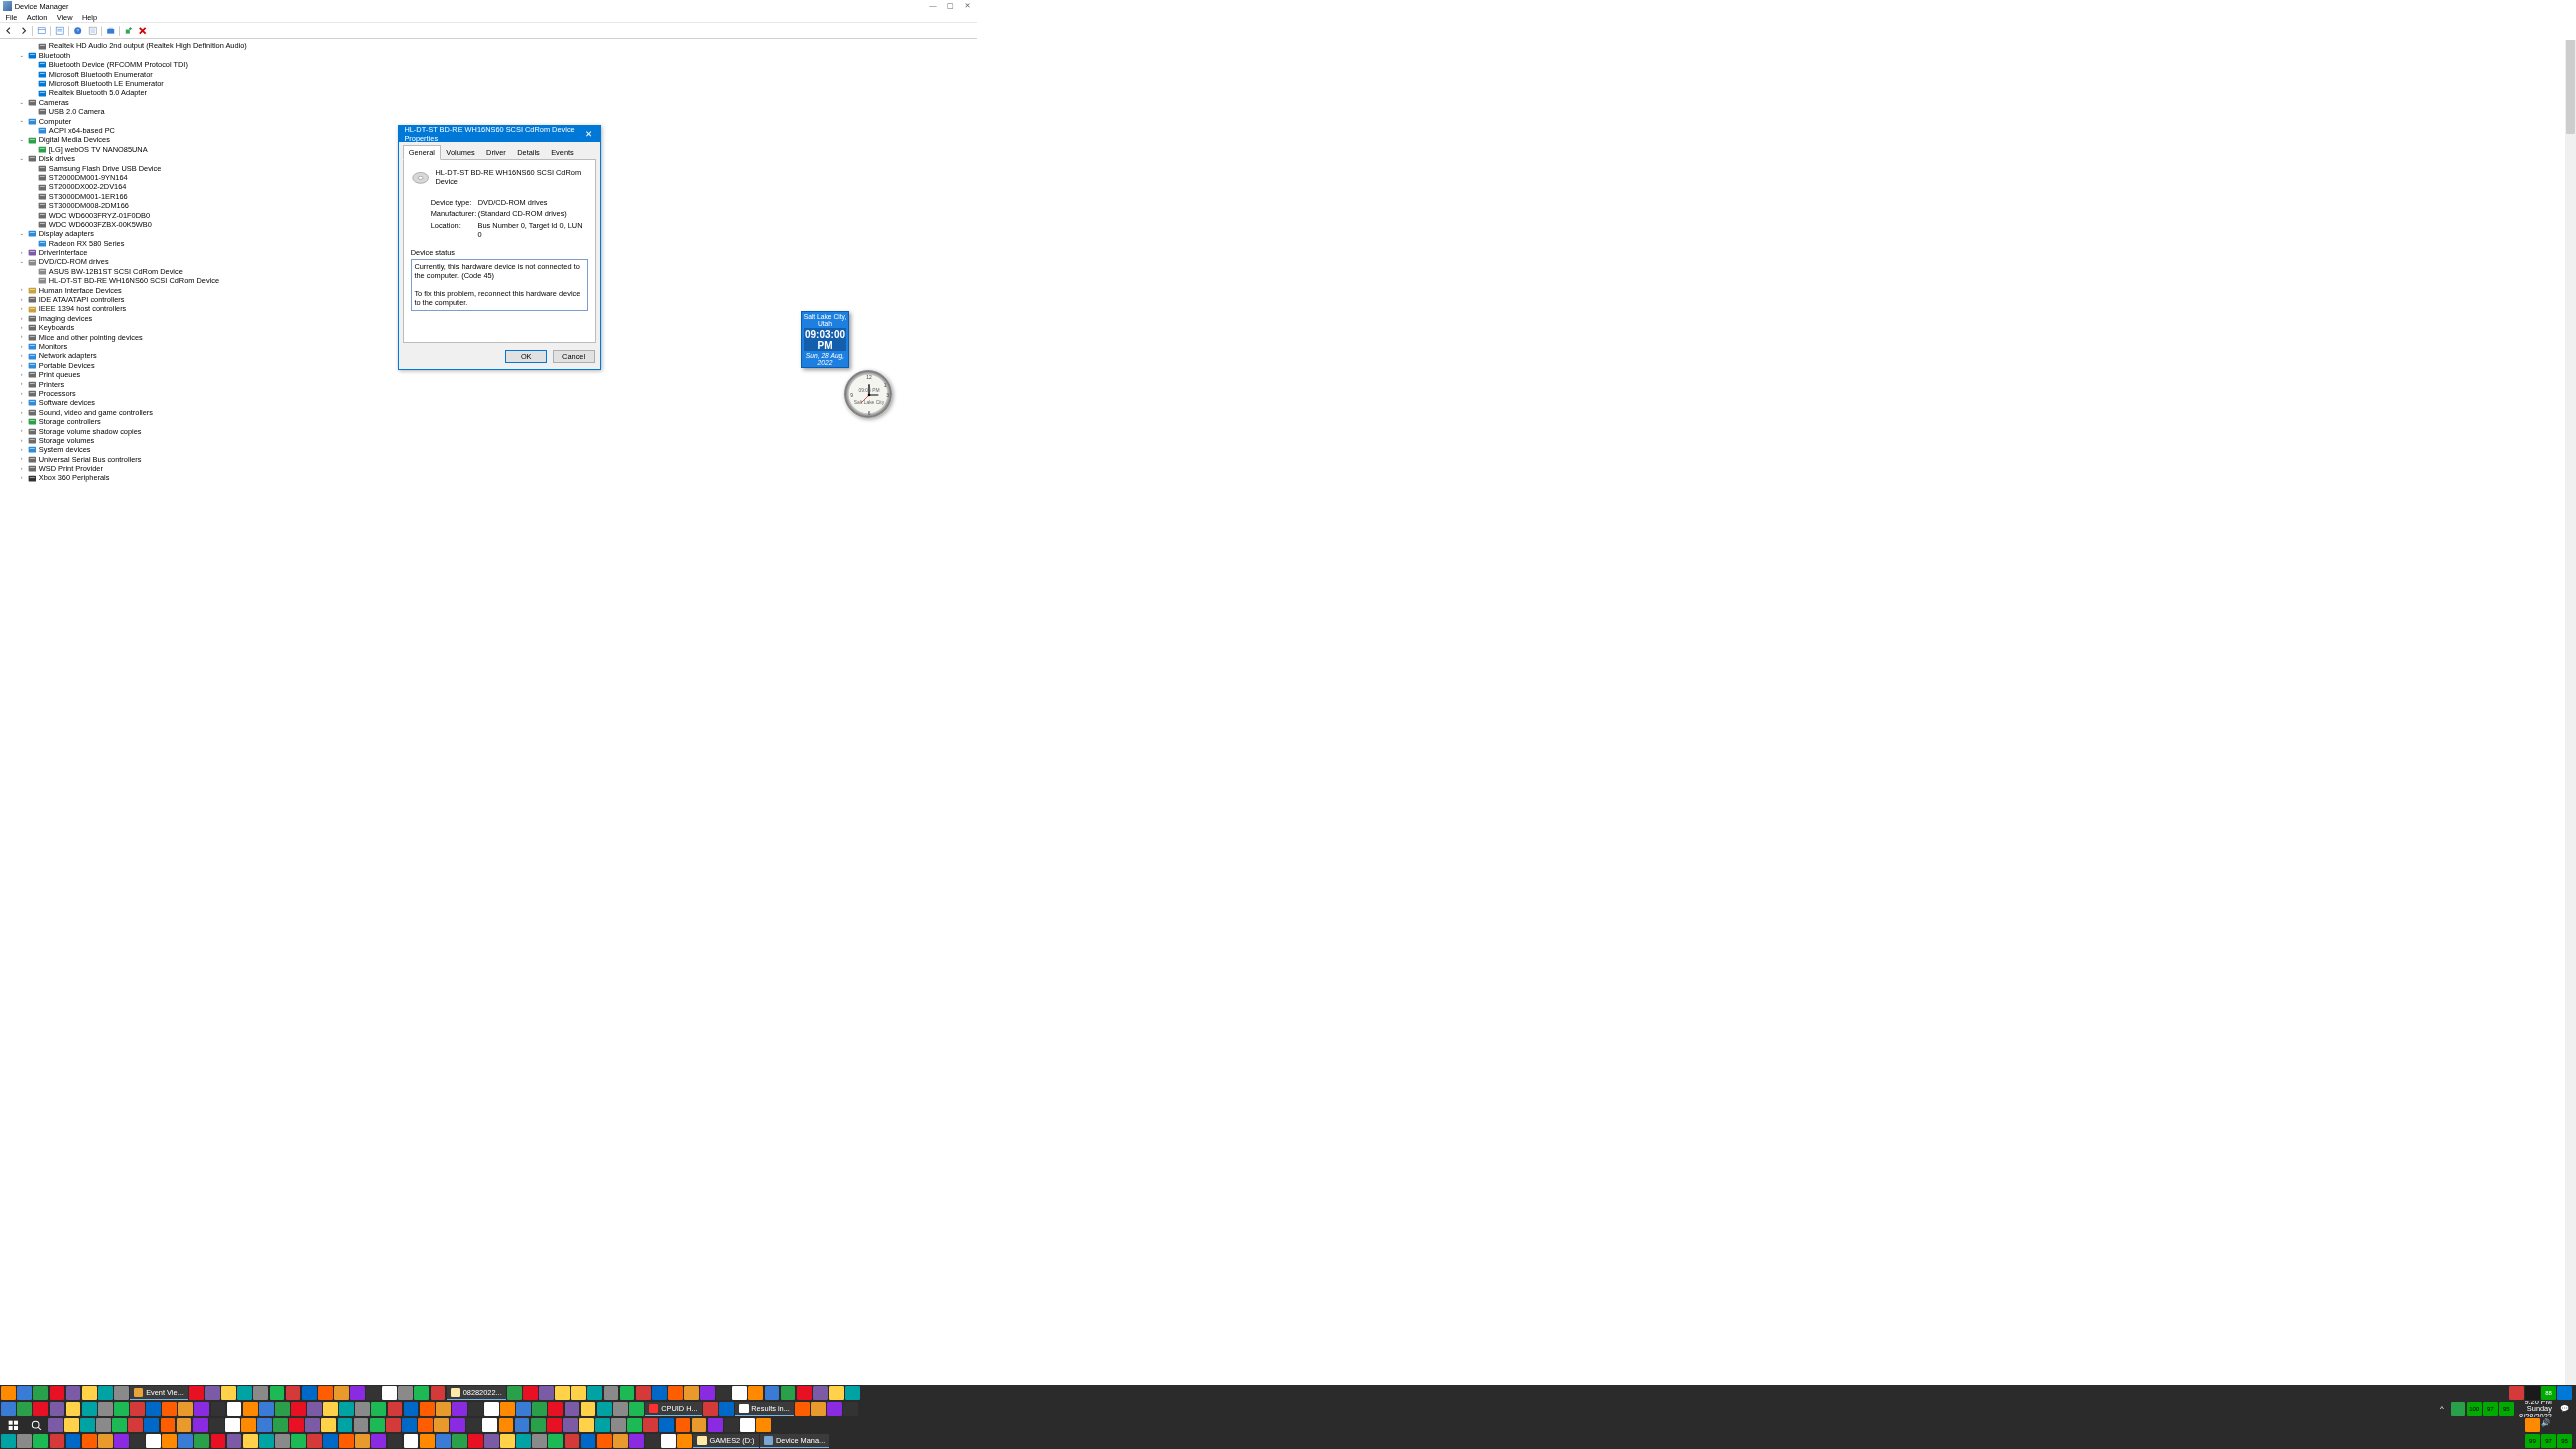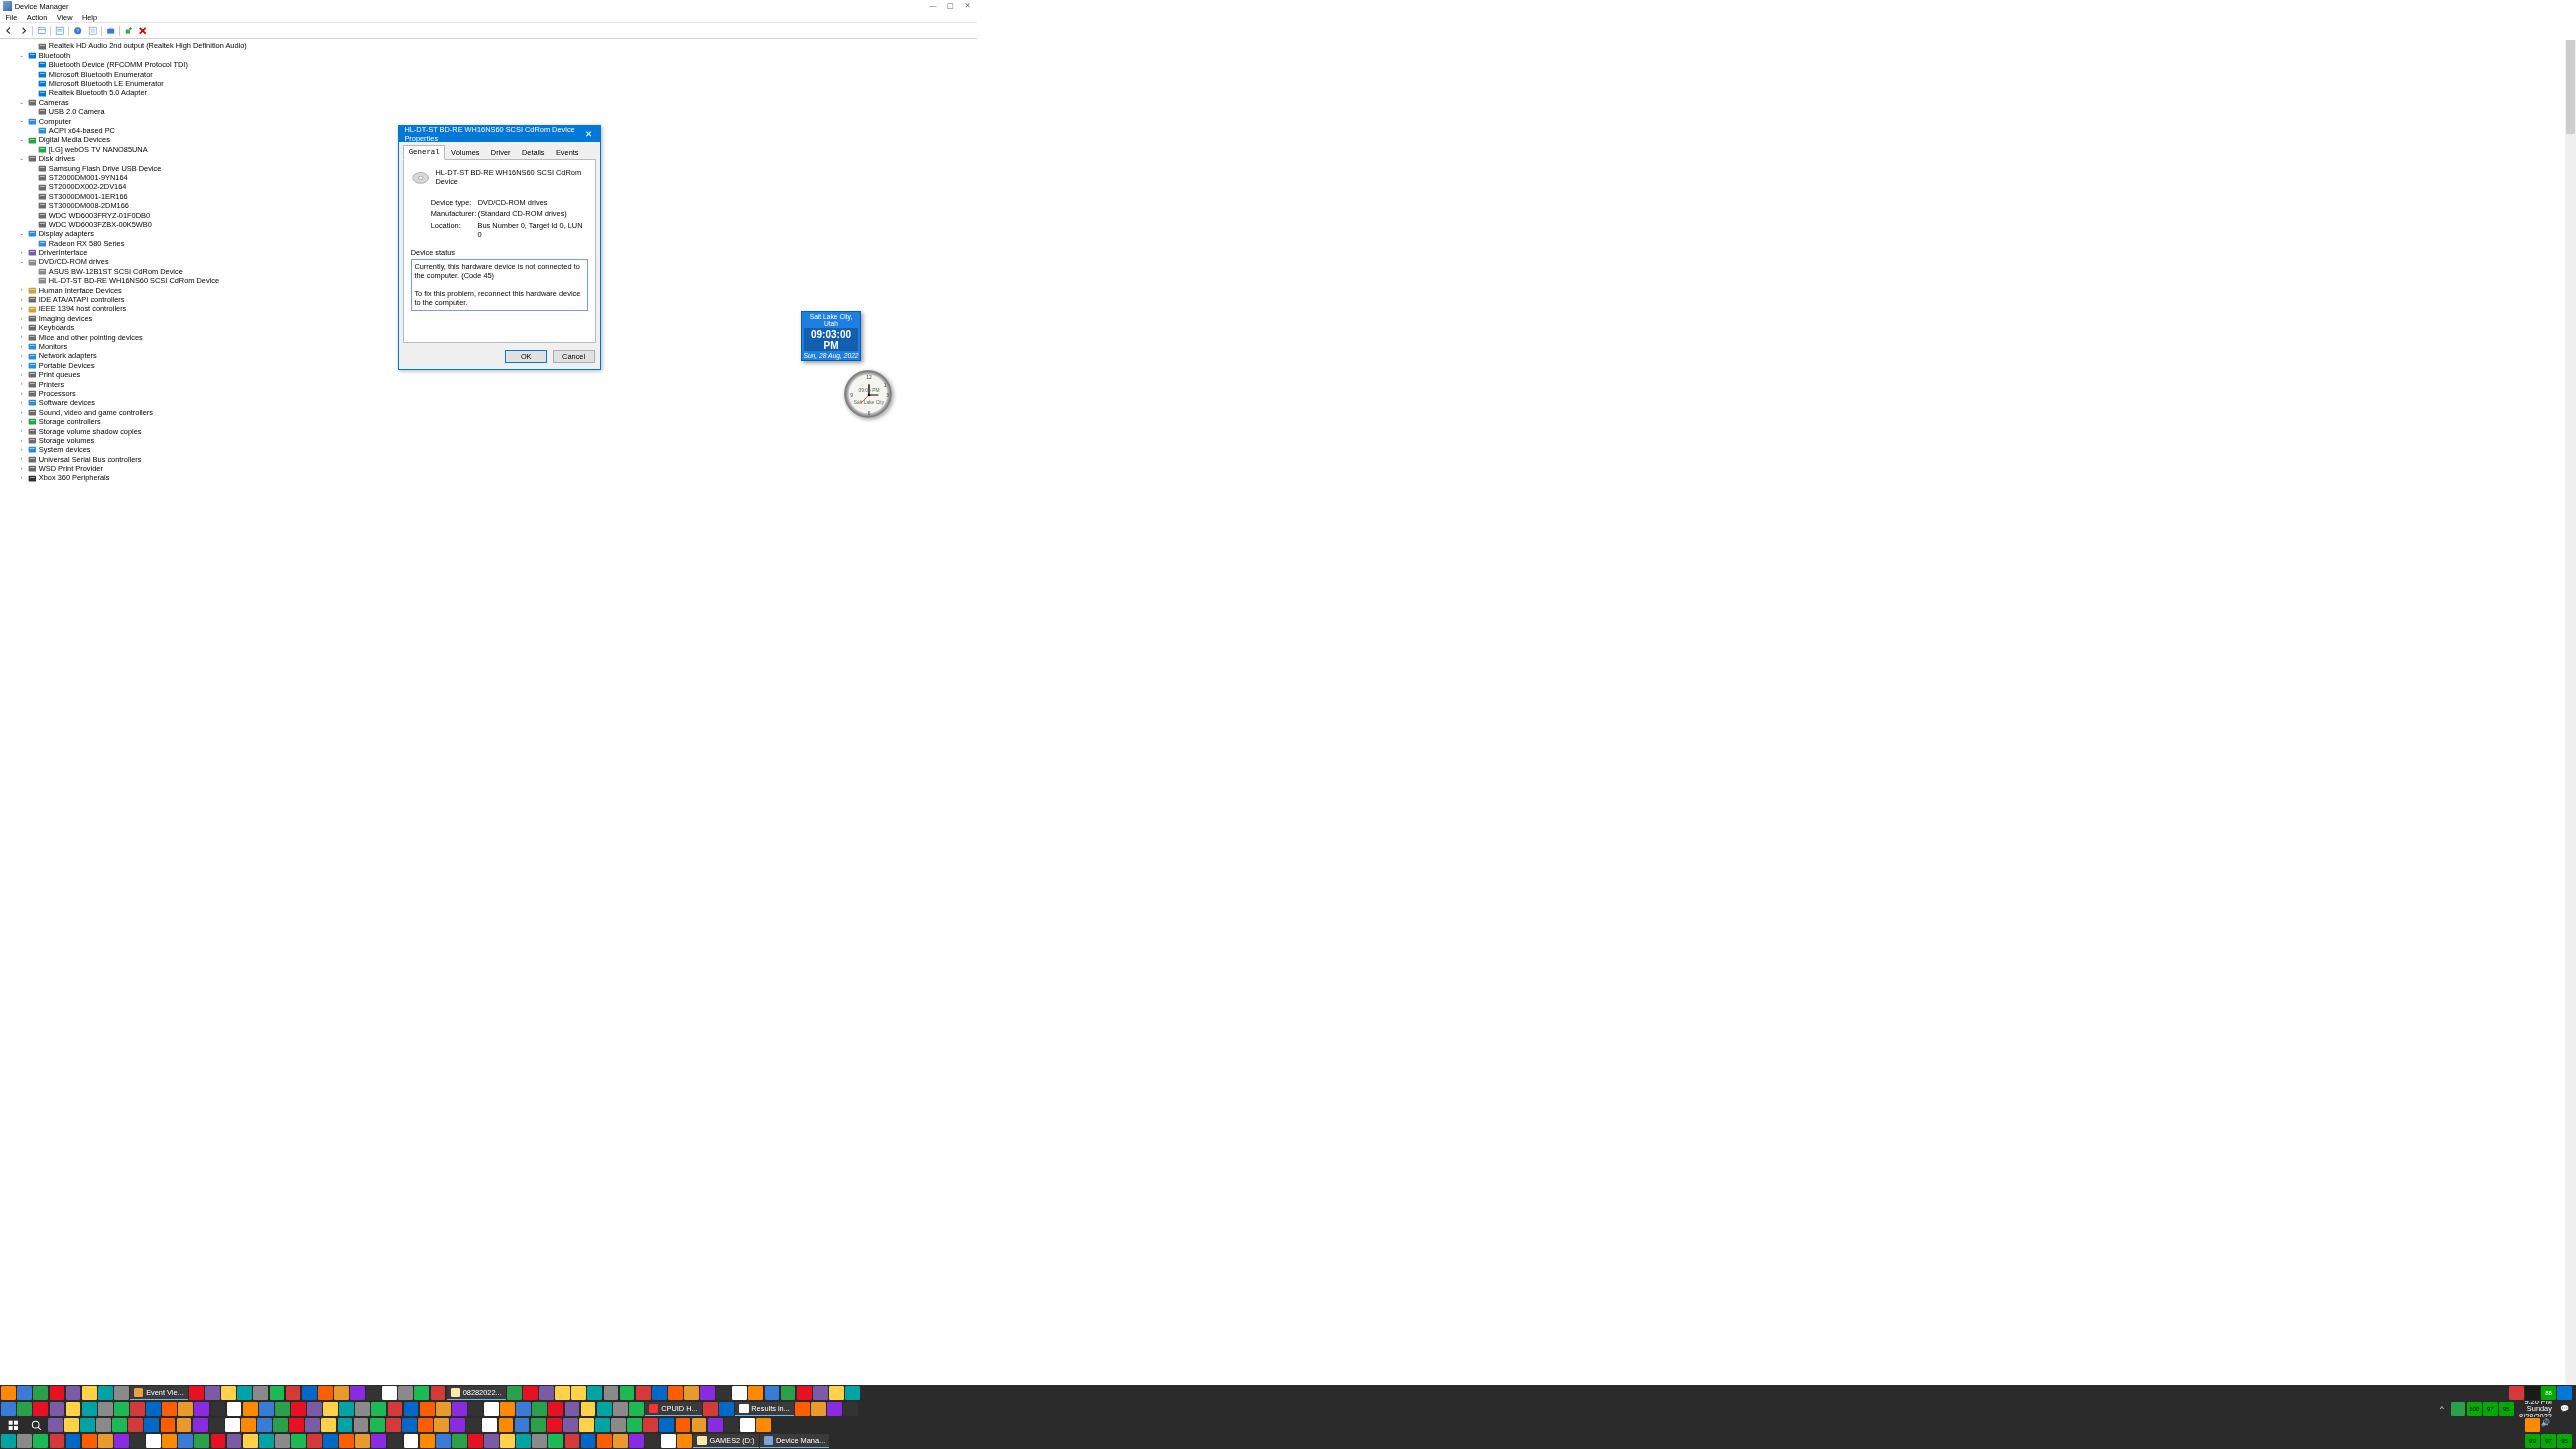--- a/index.html
+++ b/index.html
@@ -26,33 +26,33 @@
   .node-icon { width:9.4px; height:9.4px; margin:0 2px; display:inline-flex; align-items:center; justify-content:center;}
   .node-icon svg{width:8.7px;height:8.7px;}
   .node-label { color:#000; }
   
   .dialog { position:absolute; left:398px; top:125px; width:203px; background:#f0f0f0; border:0.7px solid #0078d7; box-shadow:1.3px 1.3px 4px rgba(0,0,0,.3);}
   .dlg-title { height:16px; background:#0078d7; color:#fff; display:flex; align-items:center; padding:0 5.4px; font-size:7.4px;}
   .dlg-title .t{flex:1;}
   .dlg-close { width:12px; text-align:center; cursor:pointer; font-size:8.7px;}
   .tabs { display:flex; padding:2.7px 4px 0 4px; background:#f0f0f0;}
   .tab { padding:1.3px 4.7px 2px 4.7px; font-size:7.4px; cursor:pointer; color:#000; border:0.7px solid transparent; position:relative; top:0.7px;}
-  .tab.active { background:#fff; border:0.7px solid #bbb; border-bottom:0.7px solid #fff;font-family:Liberation Mono, monospace; }
+  .tab.active { background:#fff; border:0.7px solid #bbb; border-bottom:0.7px solid #fff; }
   .panel { background:#fff; margin:0 4px 4px 4px; border:0.7px solid #bbb; padding:6.7px;}
   .dev-head { display:flex; align-items:center; gap:5.4px; margin-bottom:9.4px;}
   .dev-head .big-icon{width:21.5px;height:21.5px;}
   .info-row{display:flex; font-size:7.4px; margin:2.7px 0 2.7px 20px;}
   .info-row .lbl{width:47px;}
   .grp{ border:0.7px solid #ccc; margin-top:8px; position:relative; padding:4px 1.3px 1.3px 1.3px;}
   .status-box{ width:100%; height:52px; border:0.7px solid #7a9fcf; font-size:7.4px; padding:2px 2.7px; resize:none; font-family:inherit; background:#fff; color:#000; overflow-y:scroll;}
   .dlg-buttons{display:flex; justify-content:flex-end; gap:5.4px; padding:2.7px 5.4px 5.4px 0;}
   .dlg-buttons button{ width:42px; height:13.4px; font-size:7.4px; background:#e1e1e1; border:0.7px solid #adadad; cursor:pointer;}
   .dlg-buttons button.ok{border:0.7px solid #0078d7;}
   
-  .digital-clock{ position:absolute; left:801px; top:311px; width:60px; background:#1d7fe0; color:#fff; border:0.7px solid #0a5bb3; box-shadow:2px 2px 4px rgba(0,0,0,.4); padding:1.3px 0; text-align:center;}
+  .digital-clock{ position:absolute; left:801px; top:311px; width:48px; background:#1d7fe0; color:#fff; border:0.7px solid #0a5bb3; box-shadow:2px 2px 4px rgba(0,0,0,.4); padding:1.3px 0; text-align:center;}
   .digital-clock .loc{font-size:6.7px;}
   .digital-clock .time{font-size:10px; font-weight:bold; background:#145fad; margin:0.7px 2px; padding:0.7px 0;}
   .digital-clock .date{font-size:6.7px; font-style:italic;}
   .analog-clock{ position:absolute; left:844px; top:370px; width:48px; height:48px; border-radius:50%; background:radial-gradient(circle,#f5f5f0 58%, #ccc 60%, #777 70%); border:1.3px solid #888; box-shadow:1.3px 1.3px 4px rgba(0,0,0,.4);}
   
   .taskbar{ position:absolute; left:0; right:0; bottom:0; height:64px; background:#2b2b2b; display:flex; flex-direction:column;}
   .tb-row{ flex:1; display:flex; align-items:center; padding:0 1.3px; gap:1.3px; overflow:hidden;}
   .tb-icon{ width:14.8px; height:14.8px; border-radius:1.3px; flex-shrink:0; cursor:pointer;}
   .tb-task{ height:14.8px; display:flex; align-items:center; padding:4px 4px; color:#fff; font-size:7.4px; background:rgba(255,255,255,.08); border-bottom:1.3px solid #76b9ed; cursor:pointer; max-width:81px; overflow:hidden; white-space:nowrap; gap:2.7px;}
   .systray{ margin-left:auto; display:flex; align-items:center; gap:1.3px; padding-right:2.7px;}

